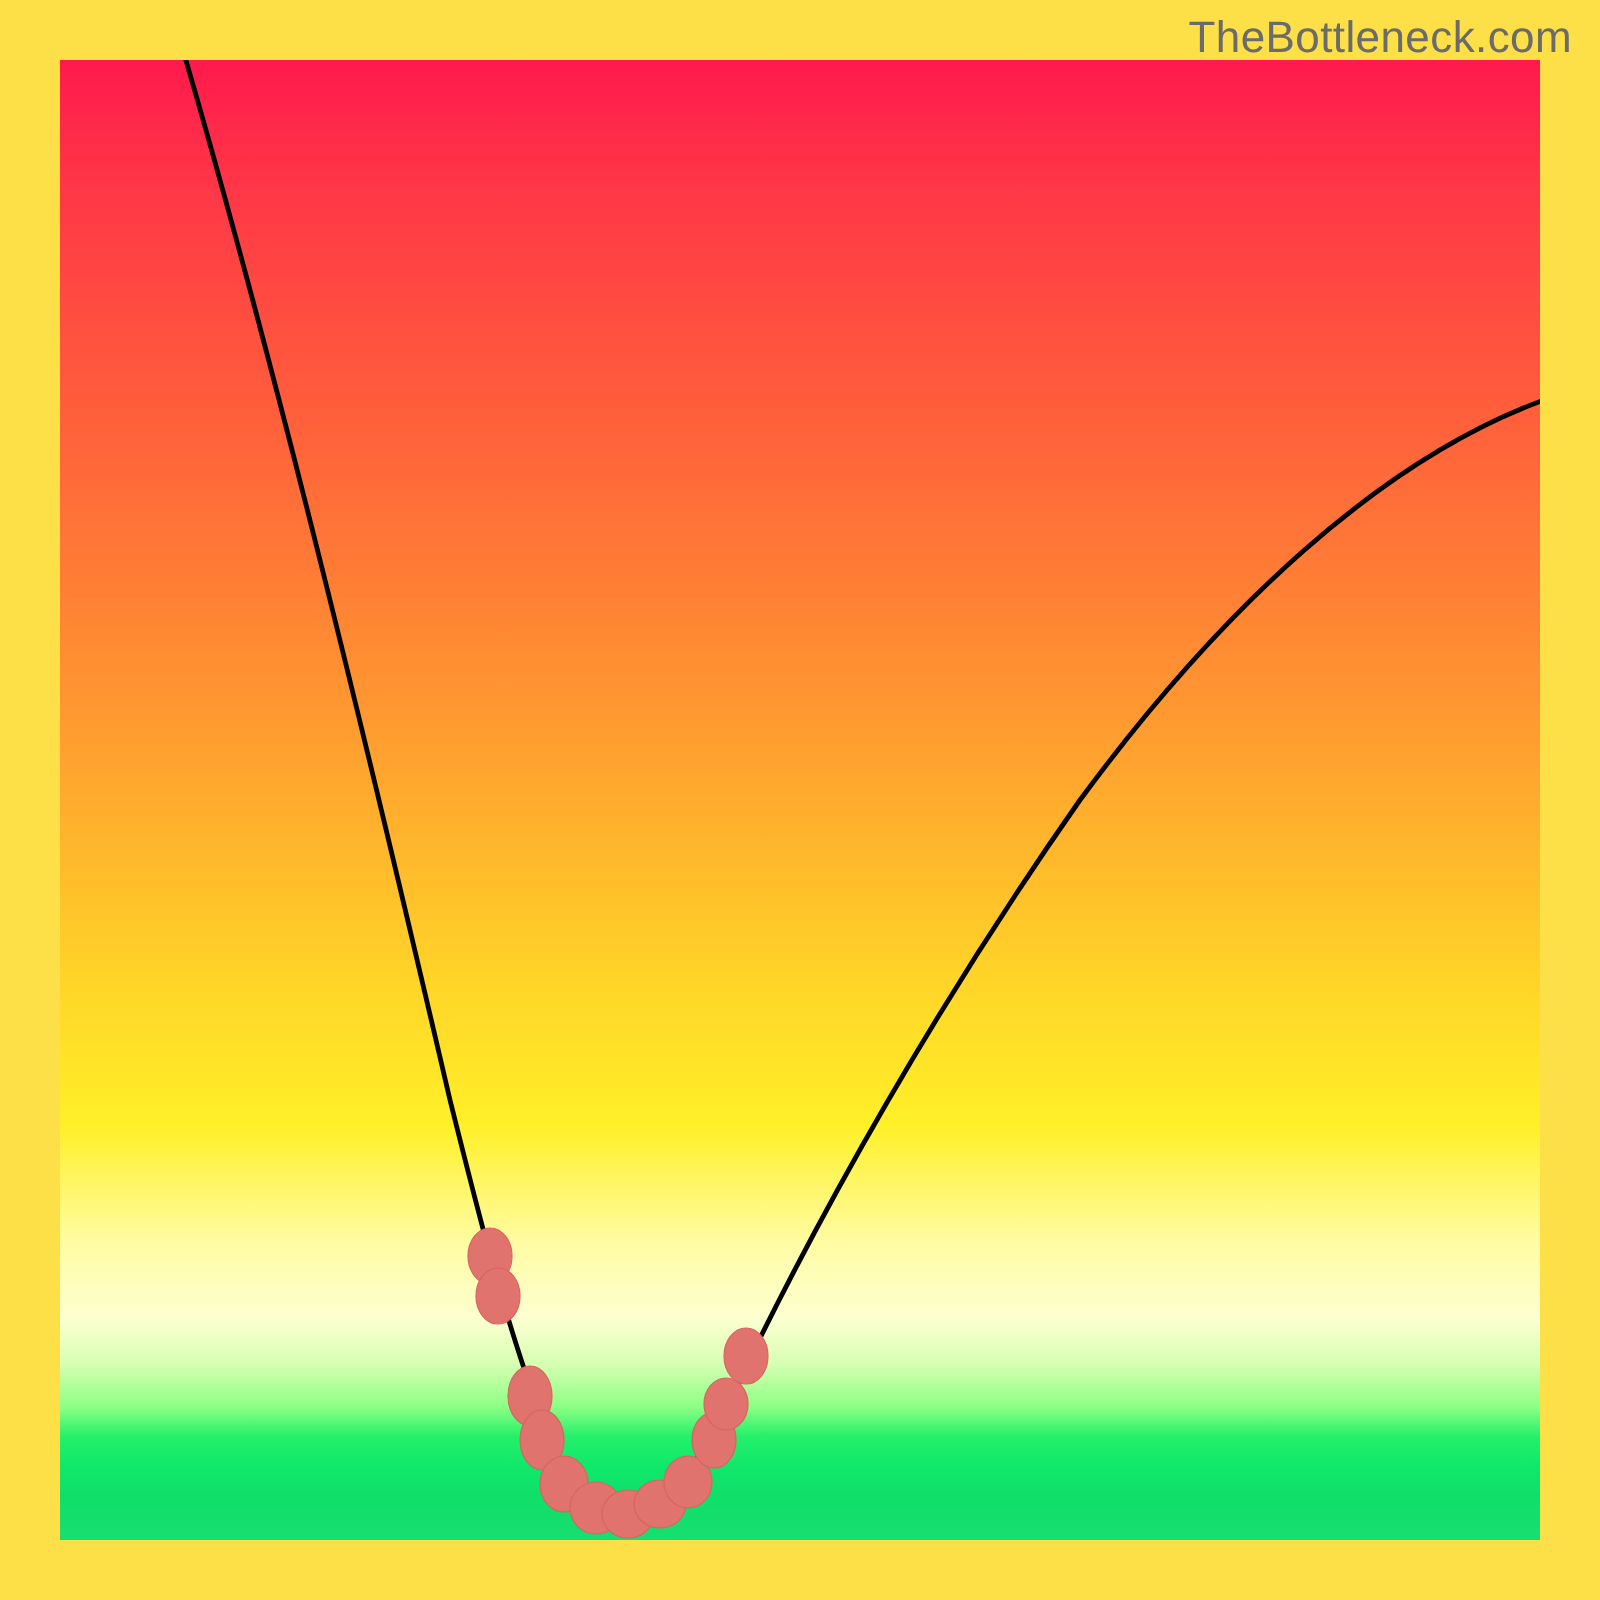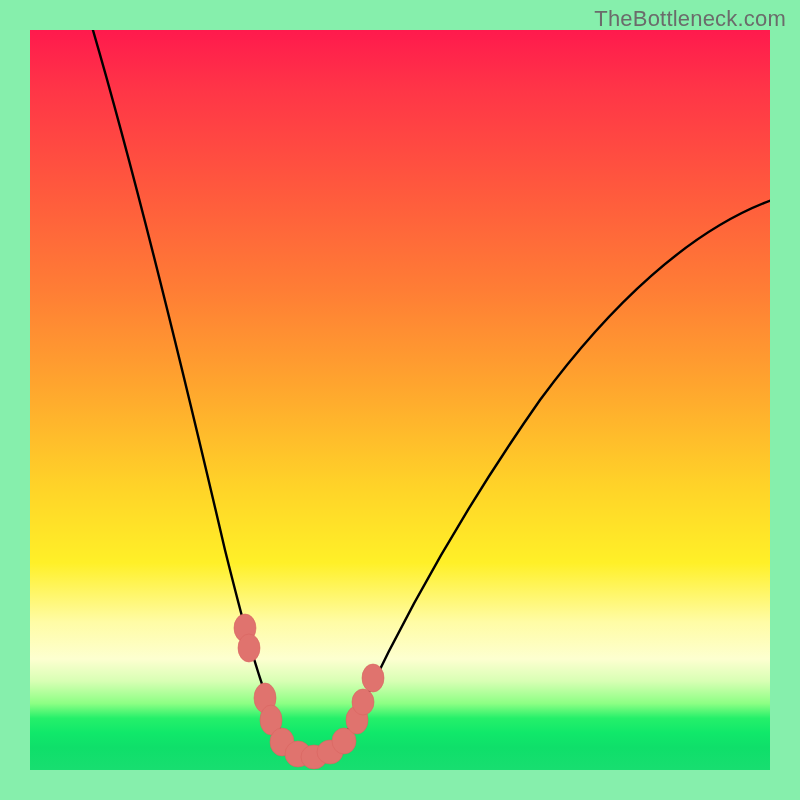--- a/index.html
+++ b/index.html
@@ -10,21 +10,21 @@
     background: #000;
     overflow: hidden;
     font-family: Arial, Helvetica, sans-serif;
   }
   .frame {
     position: absolute;
     top: 0;
     left: 0;
     width: 800px;
     height: 800px;
-    background: #86efac;
+    background: #fde047;
   }
   .plot-area {
     position: absolute;
     top: 30px;
     left: 30px;
     width: 740px;
     height: 740px;
     overflow: hidden;
   }
   .gradient {

